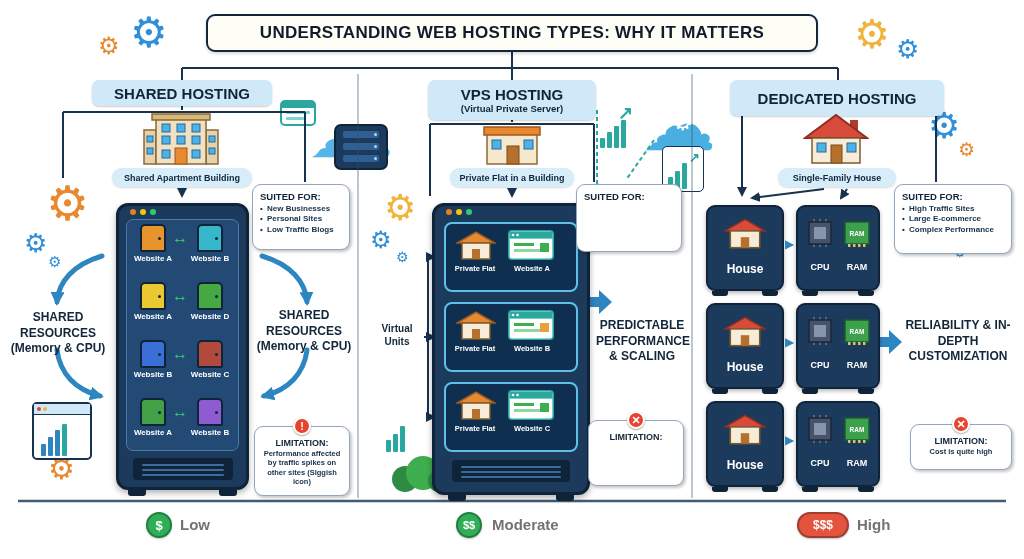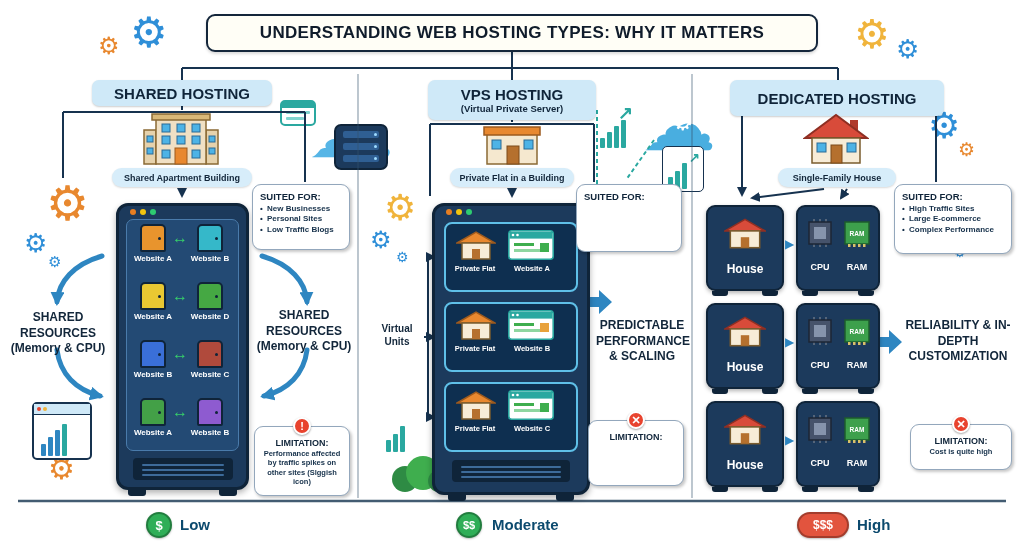--- a/index.html
+++ b/index.html
@@ -46,21 +46,21 @@
   .dbox{position:absolute;background:#1c3a5c;border:2.5px solid #0f2439;border-radius:9px;
         box-shadow:0 2px 4px rgba(0,0,0,.3)}
   .dlabel{position:absolute;color:#fff;font-weight:bold;font-size:12px;text-align:center}
   .play{position:absolute;color:#2e86c1;font-size:12px;line-height:12px}
   .cost-circle{position:absolute;width:26px;height:26px;border-radius:50%;color:#fff;font-weight:bold;
                display:flex;align-items:center;justify-content:center;border:2px solid rgba(0,0,0,.28);
                box-shadow:0 1px 2px rgba(0,0,0,.25)}
   .cost-pill{position:absolute;width:52px;height:26px;border-radius:13px;color:#fff;font-weight:bold;
              display:flex;align-items:center;justify-content:center;border:2px solid rgba(0,0,0,.28);
              box-shadow:0 1px 2px rgba(0,0,0,.25)}
-  .cost-label{position:absolute;font-weight:bold;font-size:15px;color:#0c4a6e}
+  .cost-label{position:absolute;font-weight:bold;font-size:15px;color:#737373}
   .deco-window{position:absolute;background:#fff;border-radius:5px}
   .bars{position:absolute;display:flex;align-items:flex-end;gap:2px}
   .bar{width:5px;background:#2aa8a0;border-radius:1px}
   .bar.blue{background:#2e86c1}
   .trend{position:absolute;font-weight:bold;color:#2aa8a0;line-height:1}
   .srv{position:absolute;background:#1c3a5c;border:2px solid #0f2439;border-radius:7px}
   .srv i{display:block;height:7px;background:#2f5f93;border-radius:2px;margin:5px 7px;position:relative}
   .srv i:after{content:"";position:absolute;right:2px;top:2px;width:3px;height:3px;border-radius:50%;background:#9fdcff}
   .plant{position:absolute;border-radius:50%}
 </style>

